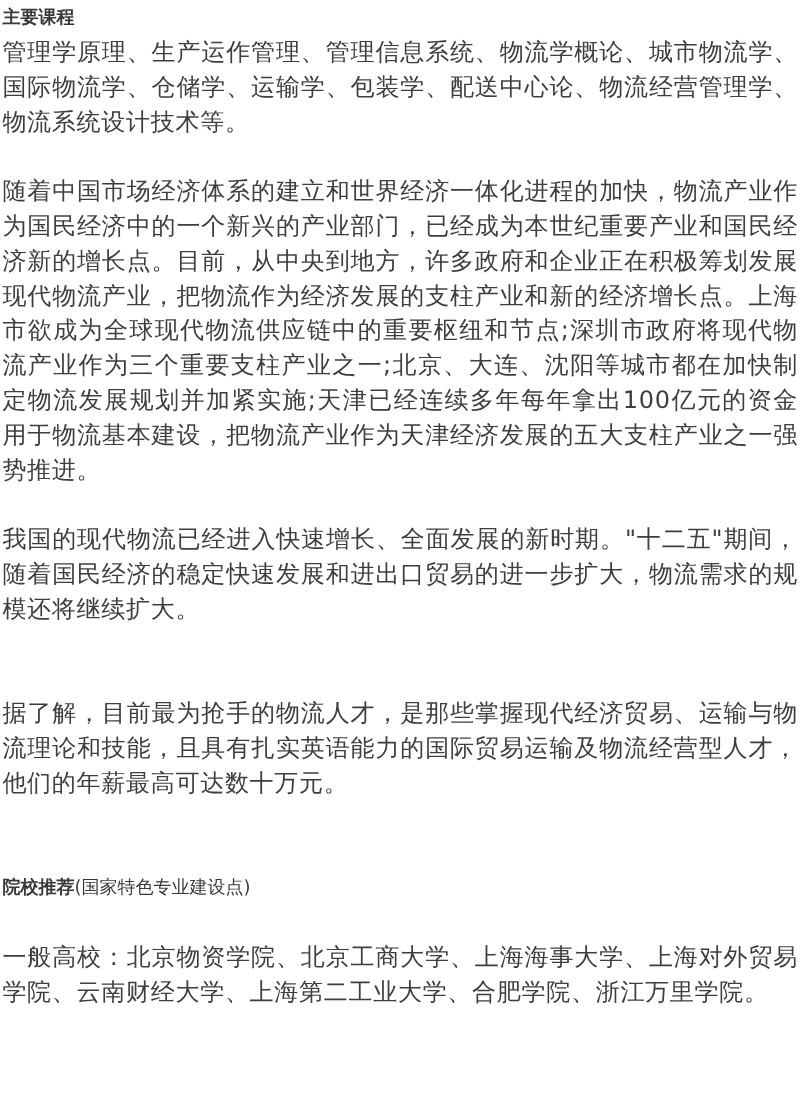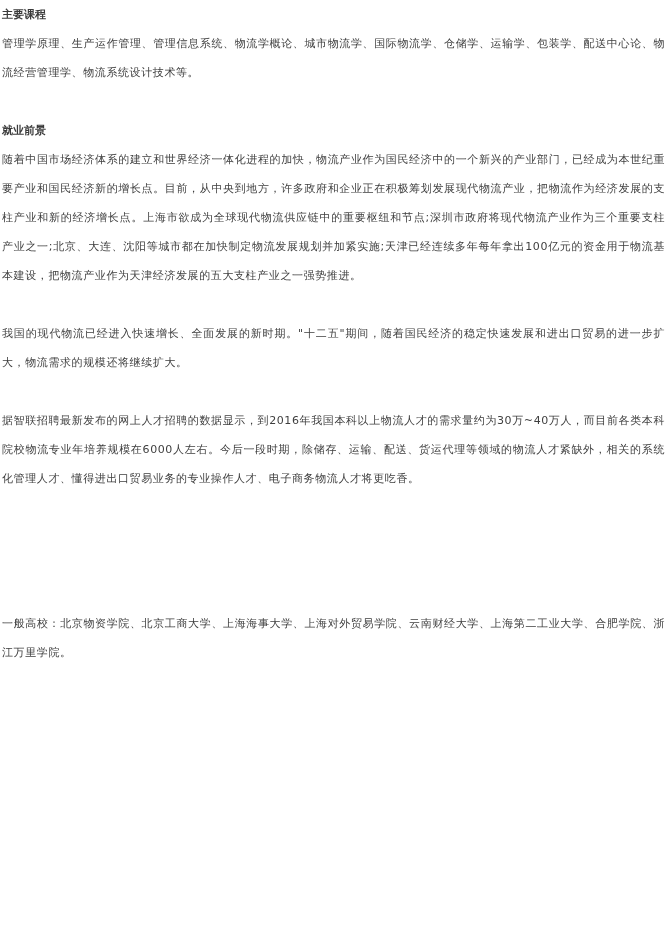--- a/index.html
+++ b/index.html
@@ -13,27 +13,27 @@
       overflow: hidden;
       font-family: "DejaVu Sans", "Liberation Sans", sans-serif;
       color: #3e3e3e;
     }
     .article {
       padding: 0 0 0 2px;
       width: 663px;
     }
     .heading {
       font-weight: bold;
-      font-size: 11px;
+      font-size: 15px;
       line-height: 29px;
       margin: 0;
       color: #3a3a3a;
     }
     .para {
-      font-size: 11px;
+      font-size: 20px;
       line-height: 29px;
       margin: 0;
       letter-spacing: 0.6px;
       text-align: justify;
     }
     .gap {
       height: 29px;
     }
     .heading-inline {
       font-weight: bold;
@@ -45,32 +45,34 @@
 </head>
 <body>
 
 <div class="article">
 
   <h3 class="heading">主要课程</h3>
   <p class="para">管理学原理、生产运作管理、管理信息系统、物流学概论、城市物流学、国际物流学、仓储学、运输学、包装学、配送中心论、物流经营管理学、物流系统设计技术等。</p>
 
   <div class="gap"></div>
 
-  <h3 class="heading">就业前景</h3>
   <p class="para">随着中国市场经济体系的建立和世界经济一体化进程的加快，物流产业作为国民经济中的一个新兴的产业部门，已经成为本世纪重要产业和国民经济新的增长点。目前，从中央到地方，许多政府和企业正在积极筹划发展现代物流产业，把物流作为经济发展的支柱产业和新的经济增长点。上海市欲成为全球现代物流供应链中的重要枢纽和节点;深圳市政府将现代物流产业作为三个重要支柱产业之一;北京、大连、沈阳等城市都在加快制定物流发展规划并加紧实施;天津已经连续多年每年拿出100亿元的资金用于物流基本建设，把物流产业作为天津经济发展的五大支柱产业之一强势推进。</p>
 
   <div class="gap"></div>
   <p class="para">我国的现代物流已经进入快速增长、全面发展的新时期。"十二五"期间，随着国民经济的稳定快速发展和进出口贸易的进一步扩大，物流需求的规模还将继续扩大。</p>
 
   <div class="gap"></div>
-  <p class="para">据智联招聘最新发布的网上人才招聘的数据显示，到2016年我国本科以上物流人才的需求量约为30万~40万人，而目前各类本科院校物流专业年培养规模在6000人左右。今后一段时期，除储存、运输、配送、货运代理等领域的物流人才紧缺外，相关的系统化管理人才、懂得进出口贸易业务的专业操作人才、电子商务物流人才将更吃香。</p>
+
+  <div class="gap"></div>
+  <p class="para">据了解，目前最为抢手的物流人才，是那些掌握现代经济贸易、运输与物流理论和技能，且具有扎实英语能力的国际贸易运输及物流经营型人才，他们的年薪最高可达数十万元。</p>
 
   <div class="gap"></div>
 
   <div class="gap"></div>
 
-  <div class="gap"></div>
-
+  <h3 class="heading">
+    <span class="heading-inline">院校推荐</span><span class="heading-note">(国家特色专业建设点)</span>
+  </h3>
 
   <div class="gap"></div>
   <p class="para">一般高校：北京物资学院、北京工商大学、上海海事大学、上海对外贸易学院、云南财经大学、上海第二工业大学、合肥学院、浙江万里学院。</p>
 
 </div>
 
 </body></html>

